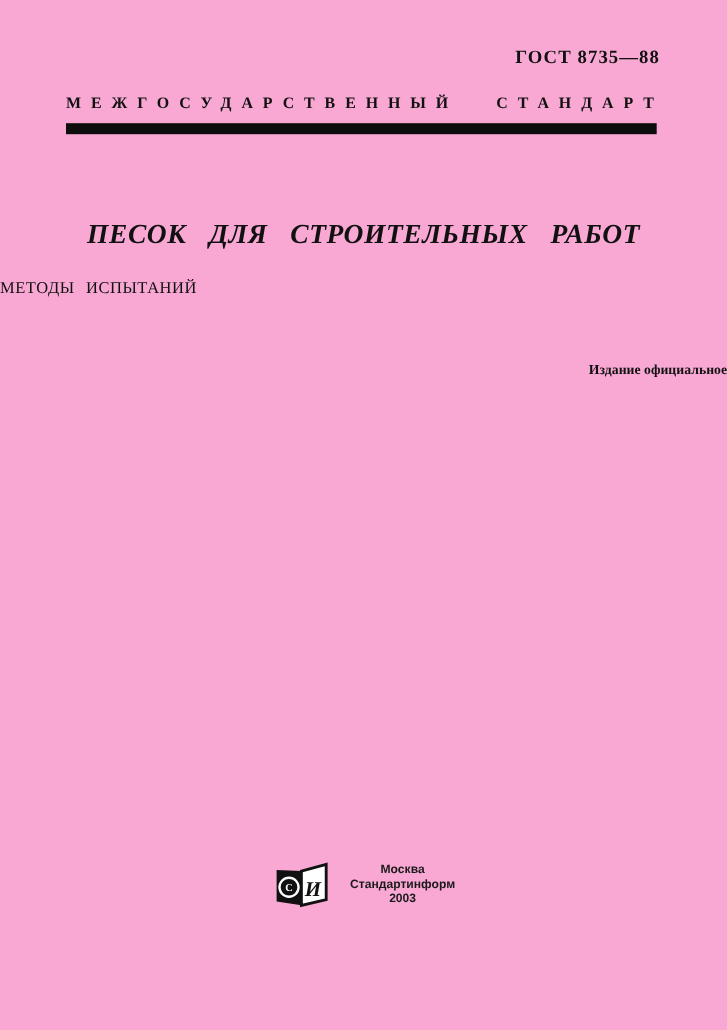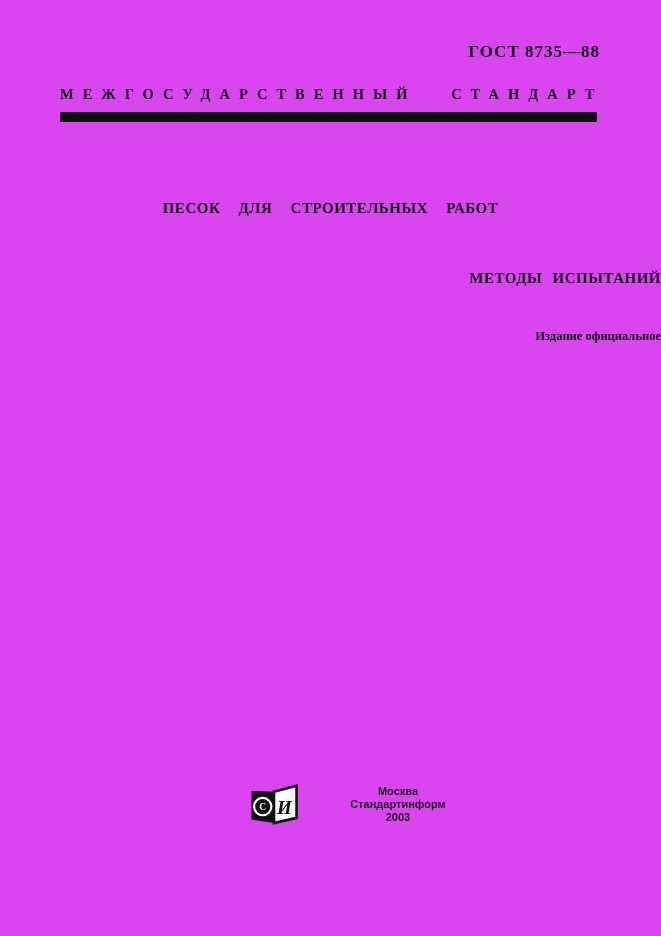--- a/index.html
+++ b/index.html
@@ -5,21 +5,21 @@
   html, body {
     margin: 0;
     padding: 0;
     background: #e8e8e8;
   }
   .page {
     position: relative;
     width: 661px;
     height: 936px;
     margin: 0 auto;
-    background: #d946ef;
+    background: #f9a8d4;
     color: #111111;
     font-family: "Liberation Serif", "DejaVu Serif", serif;
     overflow: hidden;
   }
   .doc-number {
     position: absolute;
     top: 42px;
     left: 0;
     right: 61px;
     text-align: right;
@@ -47,33 +47,34 @@
     width: 537px;
     height: 10px;
     background: #0d0d0d;
   }
   .doc-title {
     position: absolute;
     top: 200px;
     left: 0;
     width: 100%;
     text-align: center;
-    font-size: 15px;
+    font-size: 25px;
     font-weight: bold;
     letter-spacing: 0.5px;
     word-spacing: 14px;
+    font-style: italic;
   }
   .doc-subtitle {
     position: absolute;
-    top: 270px;
+    top: 254px;
     left: 0;
     width: 100%;
-    text-align: right;
+    text-align: left;
     font-size: 15px;
-    font-weight: bold;
+    font-weight: normal;
     letter-spacing: 0.5px;
     word-spacing: 6px;
   }
   .edition-note {
     position: absolute;
     top: 329px;
     left: 0;
     width: 100%;
     text-align: right;
     font-size: 12.5px;
@@ -93,21 +94,20 @@
     flex: 0 0 auto;
   }
   .publisher-text {
     text-align: center;
     font-family: "Liberation Sans", "DejaVu Sans", sans-serif;
     font-size: 11px;
     font-weight: bold;
     line-height: 13px;
     color: #1a1a1a;
     min-width: 96px;
-    margin-left: 32px;
   }
 </style>
 </head>
 <body>
 
 <div class="page">
 
   <div class="doc-number">ГОСТ 8735—88</div>
 
   <div class="standard-type">МЕЖГОСУДАРСТВЕННЫЙ СТАНДАРТ</div>

